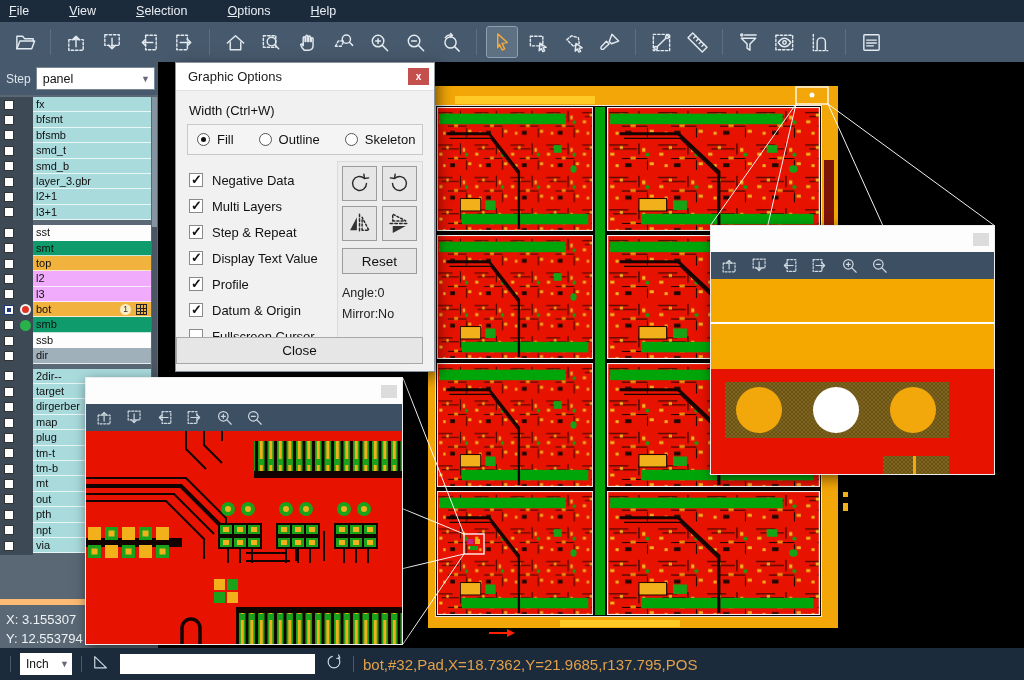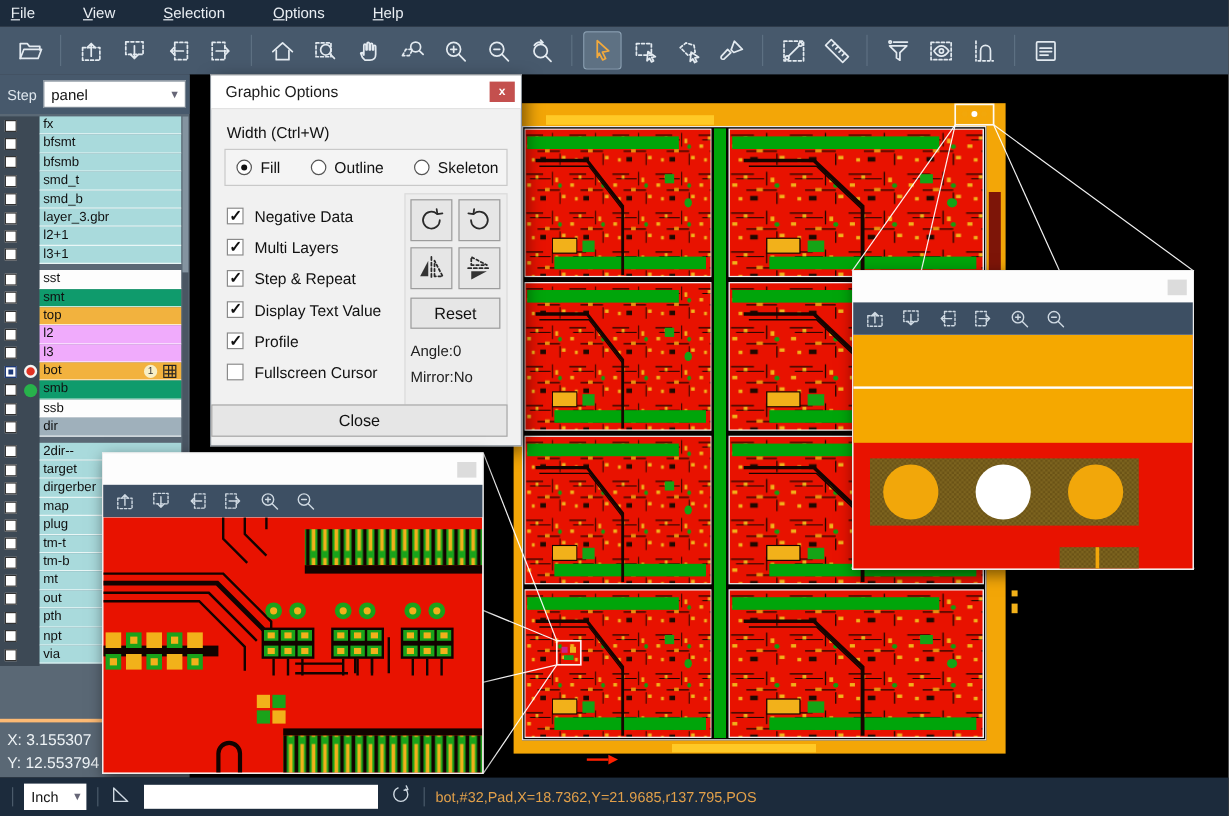--- a/index.html
+++ b/index.html
@@ -39,30 +39,30 @@
 .chip{flex:1;height:100%;margin-right:7px;font-size:11px;color:#101010;line-height:15px;border-bottom:1px solid rgba(255,255,255,.75);position:relative;white-space:nowrap;overflow:hidden}
 .chip .lbl{padding-left:3px}
 .c-cyan{background:#a9dadc}.c-white{background:#fdfdfd}.c-green{background:#0f9b6c}
 .c-orange{background:#f2b23e}.c-gold{background:#f0abfc}.c-gray{background:#9fb0bb}
 .badge{position:absolute;right:20px;top:2px;width:11px;height:11px;border-radius:50%;background:#f7eec5;font-size:8.5px;line-height:11px;text-align:center;color:#333}
 .gridic{position:absolute;right:4px;top:2px;width:11px;height:11px;border:1px solid #222;
  background-image:linear-gradient(#222,#222),linear-gradient(#222,#222),linear-gradient(#222,#222),linear-gradient(#222,#222);
  background-size:100% 1px,100% 1px,1px 100%,1px 100%;background-position:0 3px,0 6px,3px 0,6px 0;background-repeat:no-repeat}
 .sscroll{position:absolute;right:1px;top:35px;width:5px;height:458px;background:#4a5663}
 .sthumb{position:absolute;top:0;width:5px;height:130px;background:#8494a0}
-.xy{position:absolute;left:0;top:537px;width:158px;border-top:3px solid #fdba74;padding:5px 0 0 6px}
+.xy{position:absolute;left:0;top:537px;width:158px;border-top:6px solid #fdba74;padding:5px 0 0 6px}
 .xy div{color:#eef3f6;font-size:13px;line-height:19px}
 
 
 .statusbar{position:absolute;left:0;top:648px;width:100%;height:32px;background:#1c2b3c;z-index:9;display:flex;align-items:center;gap:9px;padding-left:10px}
 .sdiv{width:1px;height:16px;background:#4a5a6a}
 .unit{width:52px;height:22px;background:#fff;display:flex;align-items:center;justify-content:space-between;padding:0 3px 0 6px;font-size:12px;color:#111}
 .sicon svg{width:20px;height:20px;stroke:#cfd9e2;fill:none;stroke-width:1.4;stroke-linecap:round;stroke-linejoin:round}
 .cmd-input{width:195px;height:20px;border:none;background:#fff;font-size:12px;padding:0 4px;outline:none}
-.smsg{color:#e2a04a;font-size:12px;white-space:nowrap}
+.smsg{color:#e2a04a;font-size:15px;white-space:nowrap}
 
 
 .canvas-svg{position:absolute;left:0;top:0;z-index:1;pointer-events:none}
 
 
 .dialog{position:absolute;left:175px;top:62px;width:260px;height:310px;z-index:6;border:1px solid #8d949b;box-shadow:3px 5px 14px rgba(0,0,0,.55);background:#f1f1f1}
 .dtitle{height:28px;background:#fff;display:flex;align-items:center;justify-content:space-between;padding:0 5px 0 12px;border-bottom:1px solid #e2e2e2}
 .dtitle span{font-size:13px;color:#1a1a1a}
 .dclose{width:21px;height:17px;background:#c4504e;color:#fff;font-size:10px;line-height:17px;text-align:center;font-weight:bold}
 .dbody{position:relative;height:280px}
@@ -689,20 +689,24 @@
             <span class="dcb on"></span>
             <span>Step &amp; Repeat</span>
           </div>
           <div class="citem">
             <span class="dcb on"></span>
             <span>Display Text Value</span>
           </div>
           <div class="citem">
             <span class="dcb on"></span>
             <span>Profile</span>
+          </div>
+          <div class="citem">
+            <span class="dcb on"></span>
+            <span>Datum &amp; Origin</span>
           </div>
           <div class="citem">
             <span class="dcb"></span>
             <span>Fullscreen Cursor</span>
           </div>
         </div>
       <div class="rpanel">
         <div class="bgrid">
           <div class="dbtn">
               <svg>

